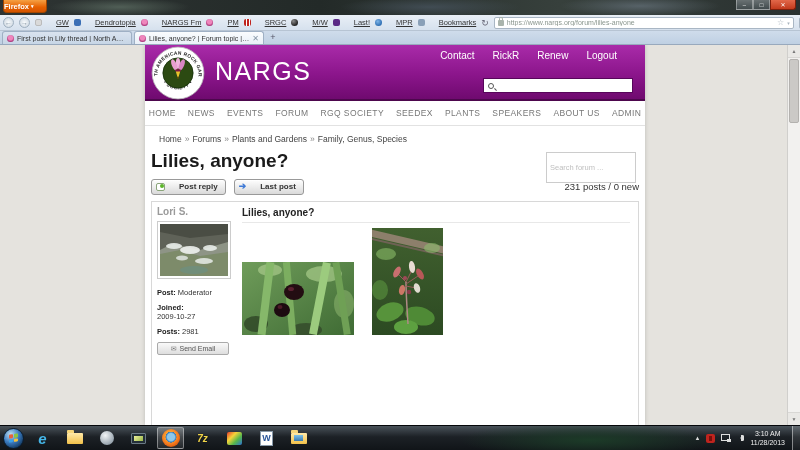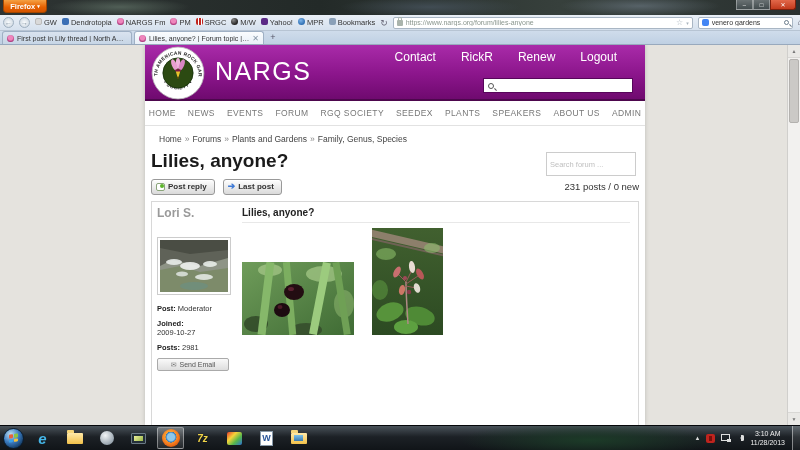--- a/index.html
+++ b/index.html
@@ -8,34 +8,34 @@
 
   
   .titlebar{position:absolute;left:0;top:0;width:800px;height:15px;
     background:
       radial-gradient(70px 9px at 120px 7px, rgba(90,106,96,.8), transparent),
       radial-gradient(90px 10px at 430px 7px, rgba(70,82,92,.8), transparent),
       radial-gradient(80px 10px at 640px 6px, rgba(96,108,116,.8), transparent),
       linear-gradient(90deg,#2e3433,#232a28 40%,#37403c 70%,#2a3130);}
   .fx-btn{position:absolute;left:3px;top:0;width:44px;height:13px;border-radius:0 0 4px 4px;
     background:linear-gradient(#f5a043,#e66000 60%,#d35400);border:1px solid #a34700;border-top:none;
-    color:#fff;font-size:7.5px;font-weight:bold;display:flex;align-items:center;justify-content:center;gap:2px;}
+    color:#fff;font-size:7.5px;font-weight:bold;display:flex;align-items:center;gap:2px;}
   .fx-btn .caret{font-size:5px;}
   .win-controls{position:absolute;right:4px;top:0;display:flex;}
   .win-controls span{width:17px;height:10px;display:flex;align-items:center;justify-content:center;
     font-size:6px;color:#fff;background:linear-gradient(rgba(220,228,236,.35),rgba(130,145,160,.25));
     border:1px solid rgba(255,255,255,.35);border-top:none;}
   .win-controls .close{width:26px;background:linear-gradient(#e2684a,#c23a1d);border-color:#7e1f0b;border-radius:0 0 3px 0;}
 
   .navbar{position:absolute;left:0;top:15px;width:800px;height:16px;
     background:linear-gradient(#e9eff6,#d6e1ee);border-bottom:1px solid #b7c4d3;
     display:flex;align-items:center;padding:0 3px;gap:5px;font-size:7.5px;color:#333;white-space:nowrap;}
   .navarrow{width:11px;height:11px;border-radius:50%;border:1px solid #9fb0c0;flex:none;
     background:radial-gradient(#f7fafc,#c8d3dd);color:#7b8c9c;font-size:7px;line-height:9px;text-align:center;}
-  .bm{display:flex;gap:2px;flex:none;}
+  .bm{display:flex;align-items:center;gap:14px;flex:none;text-decoration:underline;}
   .fav{width:7px;height:7px;border-radius:2px;flex:none;}
   .fav-gw{background:#d9d9d9;border:1px solid #bbb;}
   .fav-dendro{background:#3b6fb5;}
   .fav-flower{border-radius:50%;background:radial-gradient(circle at 50% 40%,#ef86bc 0 40%,#a2266e 75%);}
   .fav-srgc{background:repeating-linear-gradient(90deg,#c0241e 0 2px,#fff 2px 3px);}
   .fav-mw{border-radius:50%;background:radial-gradient(circle at 35% 30%,#8a8a8a,#222 70%);}
   .fav-yahoo{background:#5b2a86;}
   .fav-mpr{border-radius:50%;background:radial-gradient(circle at 40% 35%,#7db4e8,#2f6fb3 70%);}
   .fav-bmks{background:#8aa0b8;}
   .refresh{color:#667;font-size:9px;flex:none;}
@@ -71,57 +71,57 @@
   .scrollbar{position:absolute;right:0;top:0;width:13px;height:380px;background:#f2f1ef;border-left:1px solid #d0cfcc;}
   .sb-btn{height:13px;display:flex;align-items:center;justify-content:center;font-size:5px;color:#777;background:#e9e8e5;border-bottom:1px solid #d8d7d4;}
   .sb-btn.down{position:absolute;bottom:0;left:0;right:0;border-top:1px solid #d8d7d4;border-bottom:none;}
   .sb-thumb{position:absolute;left:1px;top:14px;width:10px;height:64px;background:#cbc9c6;border:1px solid #b3b1ae;border-radius:2px;}
 
   .page{position:absolute;left:145px;top:0;width:500px;height:380px;background:#fff;box-shadow:0 0 4px rgba(0,0,0,.18);overflow:hidden;}
 
   .siteheader{position:relative;height:56px;background:linear-gradient(180deg,#a92ba9,#8b158b 55%,#6f0a6f);border-bottom:2px solid #4d074d;}
   .logo{position:absolute;left:6px;top:1px;width:54px;height:54px;}
   .brand{position:absolute;left:70px;top:12px;font-size:25px;color:#fff;letter-spacing:1.5px;font-weight:400;}
-  .hlinks{position:absolute;right:28px;top:5px;display:flex;gap:25px;font-size:12px;color:#fff;}
+  .hlinks{position:absolute;right:28px;top:5px;display:flex;gap:18px;font-size:10px;color:#fff;}
   .hlinks a{color:#fff;text-decoration:none;}
   .hsearch{position:absolute;right:12px;top:33px;width:150px;height:15px;background:#fff;border:1px solid #57065a;
     display:flex;align-items:center;padding:0 4px;gap:3px;}
   .hsearch .mag{margin-left:0;width:6px;height:6px;border-color:#555;}
   .hsearch .mag::after{left:5px;top:5px;background:#555;}
   .hsearch input{border:none;outline:none;width:120px;font-size:8px;}
 
   .sitenav{height:25px;display:flex;align-items:center;justify-content:center;gap:12px;
     font-size:8.5px;color:#777;letter-spacing:.4px;border-bottom:1px solid #e2e2e2;white-space:nowrap;}
   .sitenav a{color:#777;text-decoration:none;}
 
   .crumb{margin:8px 0 0 14px;font-size:8.5px;color:#555;height:11px;}
   .crumb a{color:#444;text-decoration:none;}
   .crumb .sep{color:#888;margin:0 3px;}
 
   .titlerow{position:relative;margin-top:2px;padding:3px 6px;height:26px;}
   .pagetitle{font-size:19px;font-weight:bold;color:#1a1a1a;}
-  .fsearch{position:absolute;right:9px;top:5px;width:90px;height:24px;border:1px solid #ccc;font-size:7.5px;padding:1px 3px;color:#333;}
+  .fsearch{position:absolute;right:9px;top:5px;width:90px;height:31px;border:1px solid #ccc;font-size:7.5px;padding:1px 3px;color:#333;}
   .fsearch::placeholder{color:#c0c0c0;}
 
   .btnrow{margin-top:5px;padding:0 6px;display:flex;gap:8px;align-items:center;height:17px;}
-  .btn{height:16px;padding:0 7px 0 4px;display:inline-flex;align-items:center;gap:3px;
+  .btn{height:16px;padding:0 7px 0 4px;display:inline-flex;align-items:center;gap:14px;
     background:linear-gradient(#fefefe,#dadada);border:1px solid #999;border-radius:3px;
     font-size:8px;font-weight:bold;color:#333;box-shadow:inset 0 1px 0 rgba(255,255,255,.7);}
   .ic-reply{width:9px;height:8px;background:#fff;border:1px solid #8aa57a;border-radius:2px;position:relative;flex:none;}
   .ic-reply::after{content:"";position:absolute;right:0px;top:0px;width:4px;height:4px;border-radius:50%;background:#5bb52a;}
   .ic-arrow{color:#3f7ad6;font-size:9px;line-height:9px;flex:none;}
   .postcount{margin-left:auto;font-size:9.5px;color:#333;}
 
   .postbox{margin:6px 6px 0;border:1px solid #d8d8d8;height:230px;overflow:hidden;}
   .posthead{height:16px;background:linear-gradient(#f3f3f3,#e9e9e9);border-bottom:1px solid #ddd;
     display:flex;align-items:center;padding:0 5px;font-size:8px;font-weight:bold;color:#333;}
   .postnum{margin-left:auto;}
   .postbody{display:flex;}
   .authorcol{width:84px;padding:4px 5px;flex:none;}
-  .authorname{color:#9a9a9a;font-weight:bold;font-size:12px;margin-bottom:17px;}
+  .authorname{color:#9a9a9a;font-weight:bold;font-size:10px;margin-bottom:4px;}
   .avatar{width:74px;height:58px;border:1px solid #ccc;background:#fff;padding:2px;}
   .meta{font-size:7.5px;color:#333;margin-top:5px;line-height:9.5px;}
   .meta b{color:#222;}
   .sendmail{margin-top:6px;width:72px;height:13px;font-size:7px;color:#555;
     background:linear-gradient(#f9f9f9,#dedede);border:1px solid #aaa;border-radius:2px;
     display:flex;align-items:center;justify-content:center;gap:3px;}
   .env{font-size:7px;line-height:7px;color:#777;}
 
   .contentcol{flex:1;padding:5px 8px 0 6px;}
   .posttitle{font-size:10px;font-weight:bold;color:#222;padding-bottom:4px;border-bottom:1px solid #e8e8e8;margin-bottom:5px;}
@@ -212,21 +212,21 @@
     <span class="bm">
         <span class="fav fav-srgc"></span>
         <span>SRGC</span>
       </span>
     <span class="bm">
         <span class="fav fav-mw"></span>
         <span>M/W</span>
       </span>
     <span class="bm">
         <span class="fav fav-yahoo"></span>
-        <span>Yahoo!</span>
+        <span>Last!</span>
       </span>
     <span class="bm">
         <span class="fav fav-mpr"></span>
         <span>MPR</span>
       </span>
     <span class="bm">
         <span class="fav fav-bmks"></span>
         <span>Bookmarks</span>
       </span>
     <span class="refresh">↻</span>

